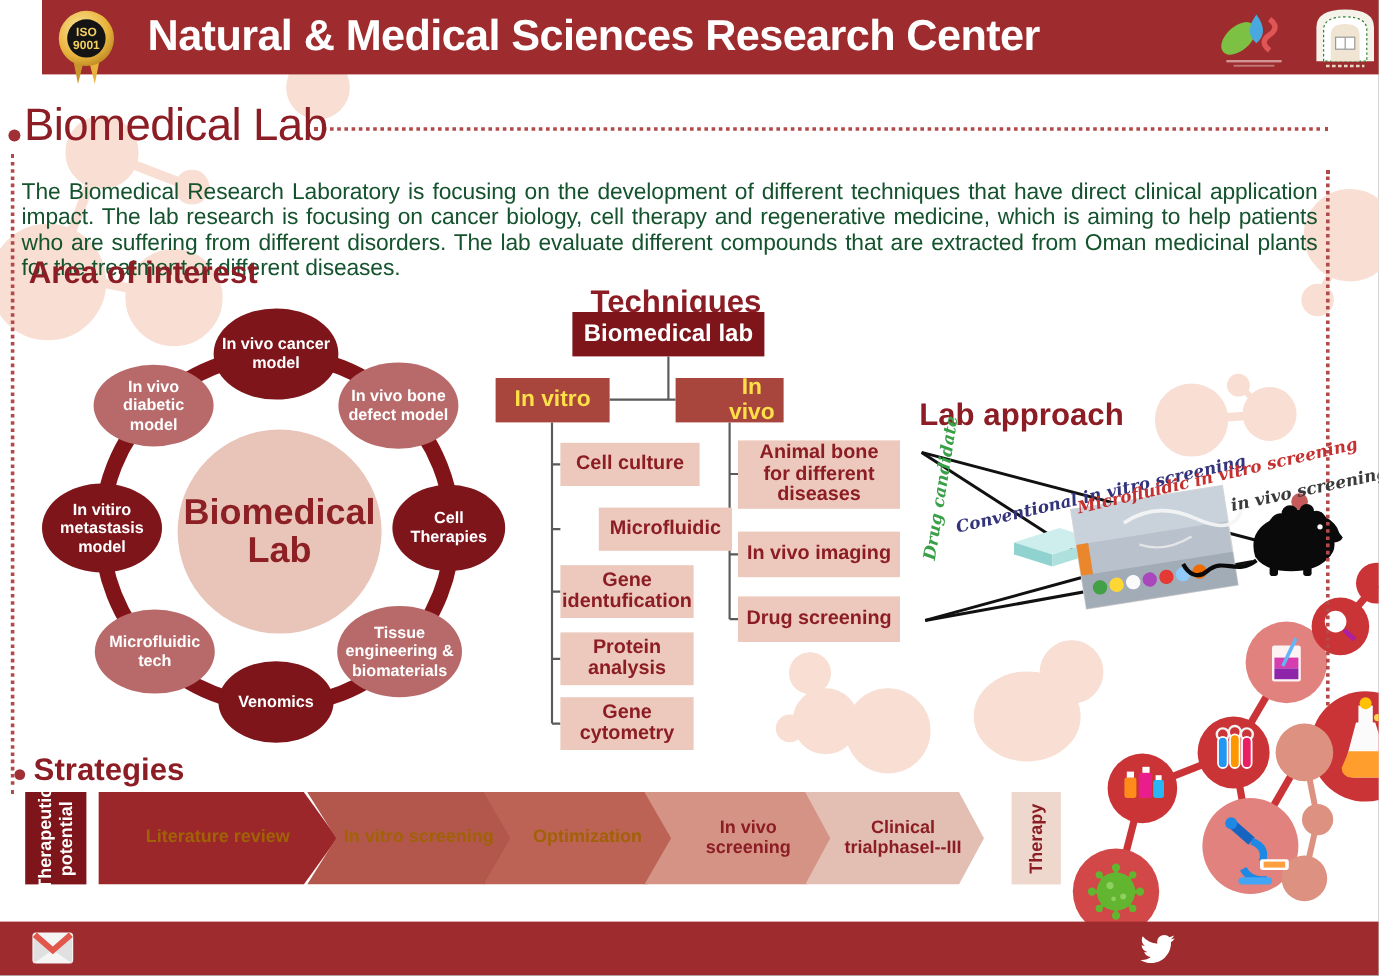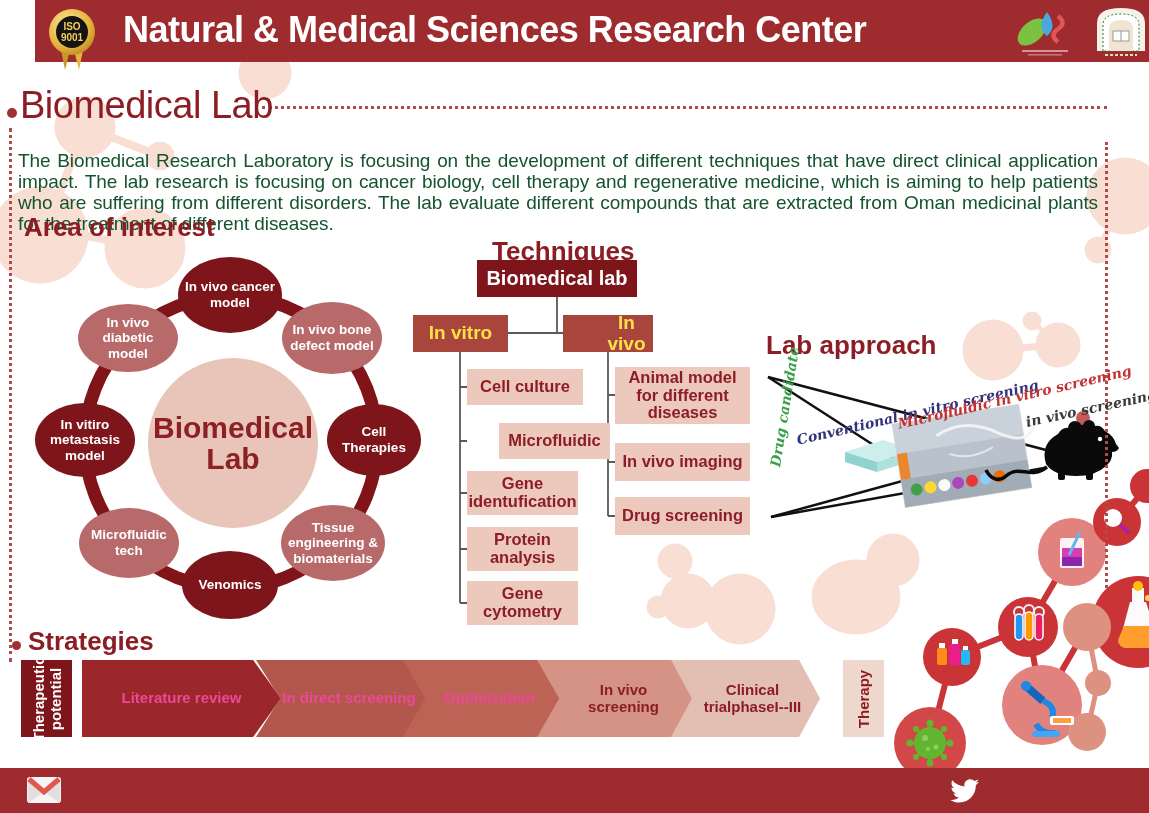--- a/index.html
+++ b/index.html
@@ -43,21 +43,21 @@
   .vbox{position:absolute;top:660px;height:77px;z-index:3;}
   .vbox .vtext{position:absolute;left:50%;top:50%;transform:translate(-50%,-50%) rotate(-90deg);
        font-weight:700;font-size:15px;line-height:1.15;text-align:center;white-space:pre-line;}
   .start-box{left:21px;width:51px;background:#7d151b;color:#fff;}
   .end-box{left:843px;width:41px;background:#eed7cc;color:#8c1d24;}
   .arrow{position:absolute;top:660px;height:77px;z-index:3;display:flex;align-items:center;justify-content:center;}
   .arrow svg{position:absolute;left:0;top:0;width:100%;height:100%;}
   .arrow span{position:relative;font-weight:700;font-size:15px;line-height:1.12;text-align:center;
        padding:0 12px 0 26px;z-index:1;}
   .arrow.first span{padding-left:12px;}
-  .tl-light{color:#ec4899;}
+  .tl-light{color:#a16207;}
   .tl-dark{color:#8c1d24;}
 </style>
 </head>
 <body>
 
 <div class="poster">
 
   <svg class="abs" style="left:0;top:0;z-index:0;pointer-events:none;" width="1149" height="813" viewBox="0 0 1149 813">
 
     <g fill="#f8ded3" stroke="#f8ded3">
@@ -288,21 +288,21 @@
 
   <div class="h-sec" style="left:492px;top:212px;margin-top:24px;">Techniques</div>
   <div class="tbox root" style="left:477px;top:260px;width:160px;height:37px;">Biomedical lab</div>
   <div class="tbox branch" style="left:413px;top:315px;width:95px;height:37px;">In vitro</div>
   <div class="tbox branch" style="left:563px;top:315px;width:90px;height:37px;padding-left:37px;">In vivo</div>
   <div class="tbox leaf" style="left:467px;top:369px;width:116px;height:36px;">Cell culture</div>
   <div class="tbox leaf" style="left:467px;top:423px;width:111px;height:36px;margin-left:32px;">Microfluidic</div>
   <div class="tbox leaf" style="left:467px;top:471px;width:111px;height:44px;">Gene identufication</div>
   <div class="tbox leaf" style="left:467px;top:527px;width:111px;height:44px;">Protein analysis</div>
   <div class="tbox leaf" style="left:467px;top:581px;width:111px;height:44px;">Gene cytometry</div>
-  <div class="tbox leaf" style="left:615px;top:367px;width:135px;height:57px;">Animal model for different diseases</div>
+  <div class="tbox leaf" style="left:615px;top:367px;width:135px;height:57px;">Animal bone for different diseases</div>
   <div class="tbox leaf" style="left:615px;top:443px;width:135px;height:38px;">In vivo imaging</div>
   <div class="tbox leaf" style="left:615px;top:497px;width:135px;height:38px;">Drug screening</div>
 
   <div class="h-sec" style="left:766px;top:330px;">Lab approach</div>
   <div class="rot" style="left:783px;top:452px;color:#3aa048;transform:rotate(-81deg);transform-origin:0 100%;">Drug candidate</div>
   <div class="rot" style="left:797px;top:432px;color:#33337c;transform:rotate(-13deg);">Conventional in vitro screening</div>
   <div class="rot" style="left:898px;top:416px;color:#c53030;transform:rotate(-13deg);">Microfluidic in vitro screening</div>
   <div class="rot" style="left:1026px;top:414px;color:#3a3a3a;transform:rotate(-12deg);">in vivo screening</div>
 
   <div class="bullet" style="left:12px;top:641px;width:9px;height:9px;"></div>
@@ -316,21 +316,21 @@
   <div class="arrow first tl-light" style="left:82px;width:199px;">
     <svg viewBox="0 0 200 76" preserveAspectRatio="none">
       <polygon points="0,0 172,0 200,38 172,76 0,76" fill="#9c272b"></polygon>
     </svg>
     <span>Literature review</span>
   </div>
   <div class="arrow tl-light" style="left:256px;width:172px;">
     <svg viewBox="0 0 200 76" preserveAspectRatio="none">
       <polygon points="0,0 172,0 200,38 172,76 0,76 28,38" fill="#b3574d"></polygon>
     </svg>
-    <span>In direct screening</span>
+    <span>In vitro screening</span>
   </div>
   <div class="arrow tl-light" style="left:403px;width:159px;">
     <svg viewBox="0 0 200 76" preserveAspectRatio="none">
       <polygon points="0,0 172,0 200,38 172,76 0,76 28,38" fill="#bd6355"></polygon>
     </svg>
     <span>Optimization</span>
   </div>
   <div class="arrow tl-dark" style="left:537px;width:159px;">
     <svg viewBox="0 0 200 76" preserveAspectRatio="none">
       <polygon points="0,0 172,0 200,38 172,76 0,76 28,38" fill="#d49384"></polygon>

